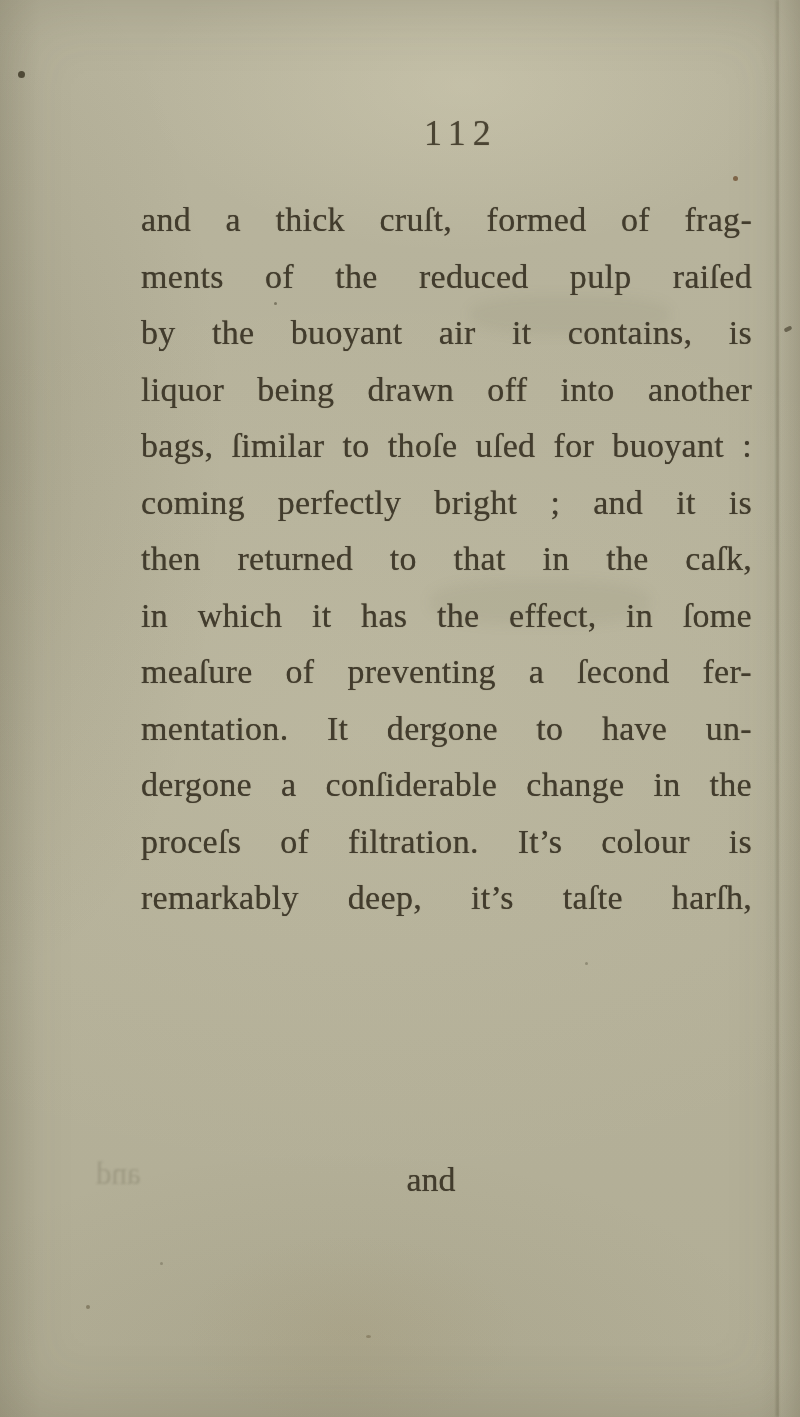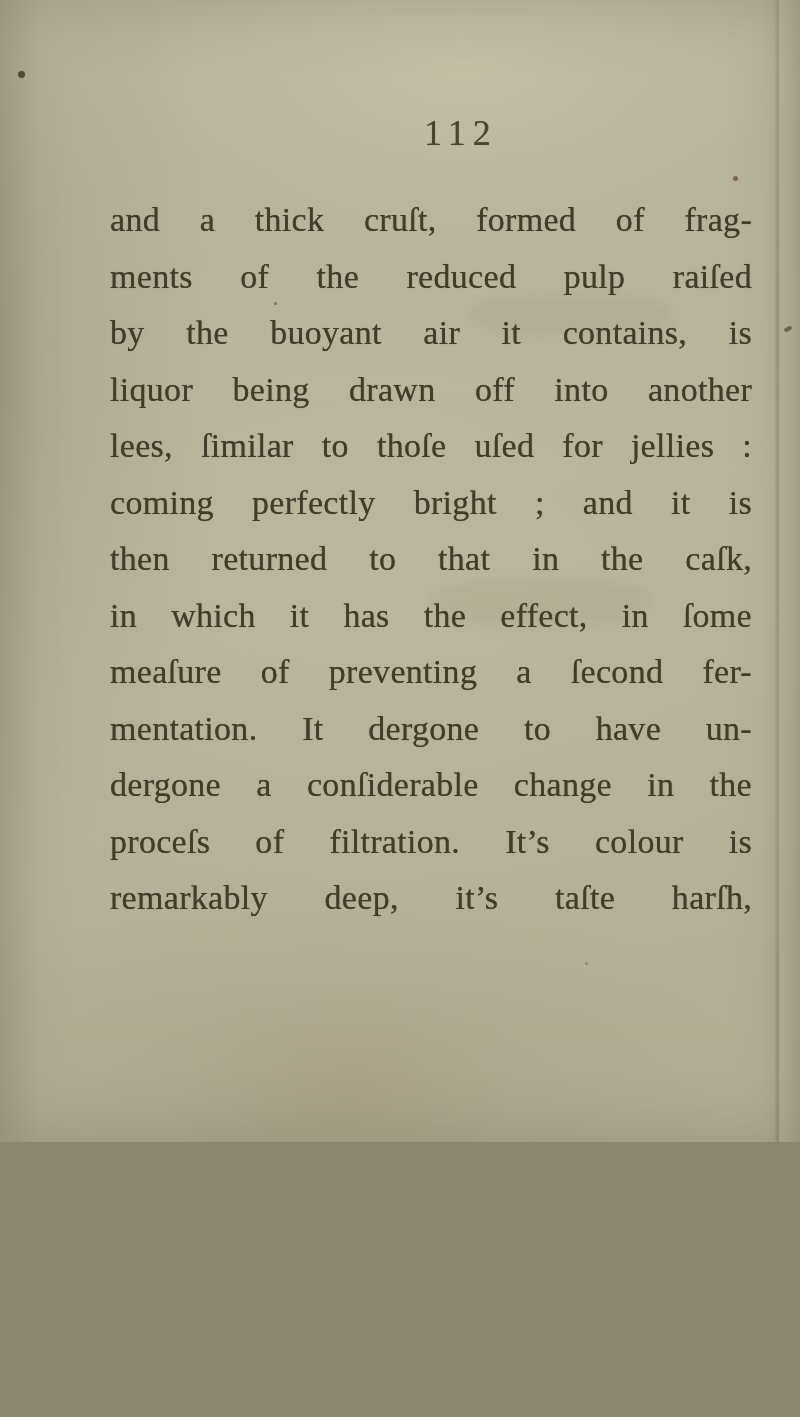--- a/index.html
+++ b/index.html
@@ -1,18 +1,18 @@
 <!DOCTYPE html>
 <html><head>
 <meta charset="utf-8">
 <style>
   html,body { margin:0; padding:0; background:#8a866f; }
   .paper {
     position:relative;
-    width:800px; height:1142px;
+    width:800px; height:1417px;
     overflow:hidden;
     font-family:"Liberation Serif","DejaVu Serif",serif;
     background-color:#b6b29b;
     background-image:
       radial-gradient(ellipse 460px 240px at 58% 6%, rgba(228,223,196,0.28), transparent 70%),
       radial-gradient(ellipse 300px 700px at 0% 32%, rgba(82,76,52,0.12), transparent 75%),
       radial-gradient(ellipse 900px 560px at 46% 52%, rgba(226,221,196,0.13), transparent 80%),
       radial-gradient(ellipse 620px 320px at 42% 98%, rgba(95,88,60,0.10), transparent 75%),
       radial-gradient(ellipse 240px 140px at 44% 94%, rgba(152,130,84,0.10), transparent 70%),
       linear-gradient(90deg, rgba(92,86,62,0.10), transparent 5%, transparent 95%, rgba(92,86,62,0.09)),
@@ -25,20 +25,21 @@
     color:#4a4433;
     text-shadow:0 0 1px rgba(60,52,38,0.5);
   }
   .text-block { position:absolute; top:192px; left:110px; width:642px; }
   .line {
     font-size:34px; line-height:56.5px; height:56.5px;
     color:#423c2d;
     text-align:justify; text-align-last:justify;
     letter-spacing:0.3px; word-spacing:2.5px;
     text-shadow:0 0 0.7px rgba(62,54,38,0.75);
+    margin-left:31px;
   }
   .catchword {
     position:absolute; top:1152px; left:110px; width:642px;
     text-align:center;
     font-size:34px; line-height:56.5px;
     color:#423c2d;
     text-shadow:0 0 0.7px rgba(62,54,38,0.75);
   }
   .ghost {
     position:absolute; top:1156px; left:96px;
@@ -66,21 +67,21 @@
   <div class="smudge" style="left:470px; top:295px; width:200px; height:40px;"></div>
   <div class="smudge" style="left:430px; top:580px; width:220px; height:45px;"></div>
 
   <div class="page-number">112</div>
 
   <div class="text-block">
     <div class="line">and a thick cruſt, formed of frag-</div>
     <div class="line">ments of the reduced pulp raiſed</div>
     <div class="line">by the buoyant air it contains, is</div>
     <div class="line">liquor being drawn off into another</div>
-    <div class="line">lees, ſimilar to thoſe uſed for jellies :</div>
+    <div class="line">bags, ſimilar to thoſe uſed for buoyant :</div>
     <div class="line">coming perfectly bright ; and it is</div>
     <div class="line">then returned to that in the caſk,</div>
     <div class="line">in which it has the effect, in ſome</div>
     <div class="line">meaſure of preventing a ſecond fer-</div>
     <div class="line">mentation. It dergone to have un-</div>
     <div class="line">dergone a conſiderable change in the</div>
     <div class="line">proceſs of filtration. It’s colour is</div>
     <div class="line">remarkably deep, it’s taſte harſh,</div>
   </div>
 

